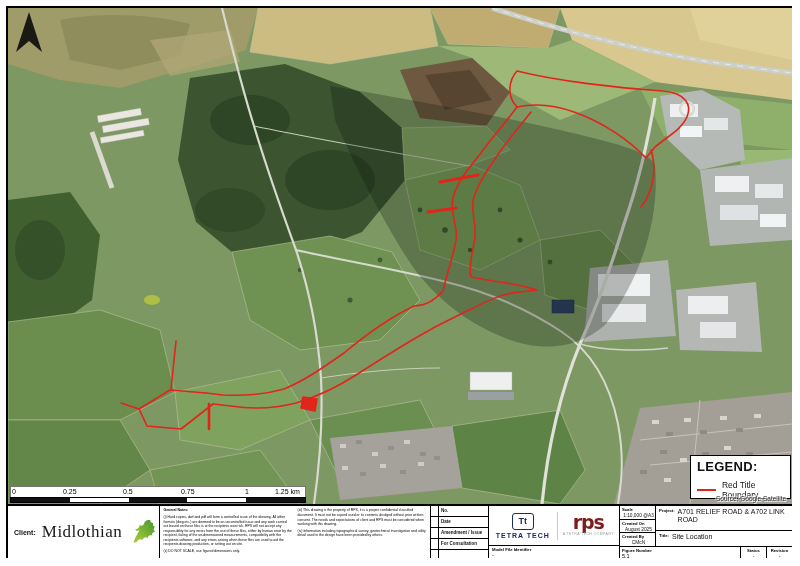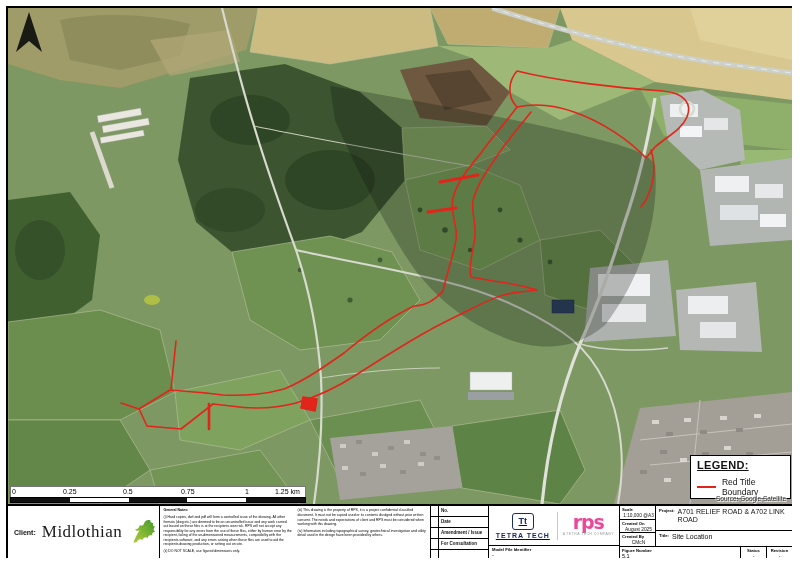--- a/index.html
+++ b/index.html
@@ -10,21 +10,21 @@
 
   
   .sbar-box{position:absolute;left:10px;top:486px;width:296px;height:12px;background:#fff;border:0.5px solid #777;box-sizing:border-box;}
   .sbar-label{position:absolute;top:1px;font-size:7px;color:#000;white-space:nowrap;}
   .sbar-strip{position:absolute;left:10px;top:497px;width:296px;height:6px;border:1px solid #000;box-sizing:border-box;display:flex;background:#fff;}
   .sbar-strip div{flex:1;}
   .sbar-strip div:nth-child(odd){background:#111;}
 
   
   .legend{position:absolute;left:690px;top:455px;width:101px;height:44px;background:#fff;border:1px solid #000;box-sizing:border-box;padding:3px 6px;}
-  .legend-title{font-size:11px;font-weight:bold;text-decoration:underline;letter-spacing:.3px;}
+  .legend-title{font-size:13px;font-weight:bold;letter-spacing:.3px;}
   .legend-item{display:flex;align-items:center;margin-top:6px;gap:6px;}
   .legend-line{width:22px;height:0;border-top:2.5px solid #e1251b;}
   .legend-item span{font-size:8.5px;}
 
   .source-label{position:absolute;left:716px;top:495px;font-size:6.5px;color:#222;
     text-shadow:0 0 2px #fff,0 0 2px #fff,1px 1px 0 #fff,-1px -1px 0 #fff;}
 
   
   .tblock{position:absolute;left:8px;top:504px;width:784px;height:54px;border-top:2px solid #000;box-sizing:border-box;display:flex;background:#fff;align-items:flex-end;}
   .sec{height:100%;box-sizing:border-box;border-right:1px solid #000;position:relative;}
@@ -37,26 +37,26 @@
   .notes-col{flex:1;}
   .notes-col p{margin:0 0 4px 0;}
   .nh{font-weight:bold;}
   .sec-issue{width:58px;display:flex;flex-direction:column;}
   .irow{display:flex;border-bottom:1px solid #000;height:11px;box-sizing:border-box;}
   .irow:last-child{border-bottom:none;flex:1;}
   .inum{width:8px;border-right:1px solid #000;box-sizing:border-box;}
   .ilab{font-size:4.5px;font-weight:bold;padding:1.5px 0 0 2px;white-space:nowrap;}
   .sec-logos{width:131px;display:flex;flex-direction:column;}
   .logo-row{height:41px;display:flex;align-items:center;}
-  .logo-tt{flex:1.1;display:flex;flex-direction:column;align-items:center;justify-content:center;gap:2px;text-decoration:underline;}
+  .logo-tt{flex:1.1;display:flex;flex-direction:column;align-items:center;justify-content:center;gap:2px;}
   .tt-box{width:20px;height:15px;border:1.6px solid #1b2a63;border-radius:3px;display:flex;align-items:center;justify-content:center;font-weight:bold;font-size:9px;color:#1b2a63;}
   .tt-word{font-size:7px;font-weight:bold;color:#1b2a63;letter-spacing:1px;}
   .logo-div{width:1px;height:28px;background:#c9c9c9;}
   .logo-rps{flex:1;display:flex;flex-direction:column;align-items:center;justify-content:center;}
-  .rps-word{font-size:19px;font-weight:bold;color:#ec4899;letter-spacing:-1px;line-height:.8;font-family:"DejaVu Sans",sans-serif;}
+  .rps-word{font-size:19px;font-weight:bold;color:#7f1d1d;letter-spacing:-1px;line-height:.8;font-family:"DejaVu Sans",sans-serif;}
   .rps-tag{font-size:3.5px;color:#9a9da0;letter-spacing:.4px;margin-top:2px;}
   .model-row{border-top:1px solid #000;flex:1;padding:1px 0 0 3px;box-sizing:border-box;}
   .flabel{font-size:4.2px;font-weight:bold;color:#000;}
   .fvalue{font-size:5.5px;color:#000;}
   .sec-right{width:172px;display:flex;flex-direction:column;}
   .r-top{height:42px;display:flex;box-sizing:border-box;}
   .r-meta{width:36px;border-right:1px solid #000;box-sizing:border-box;display:flex;flex-direction:column;}
   .mcell{flex:1;border-bottom:1px solid #000;box-sizing:border-box;padding:1px 0 0 2px;}
   .mcell:last-child{border-bottom:none;}
   .mval{font-size:4.8px;text-align:center;margin-top:1px;}

